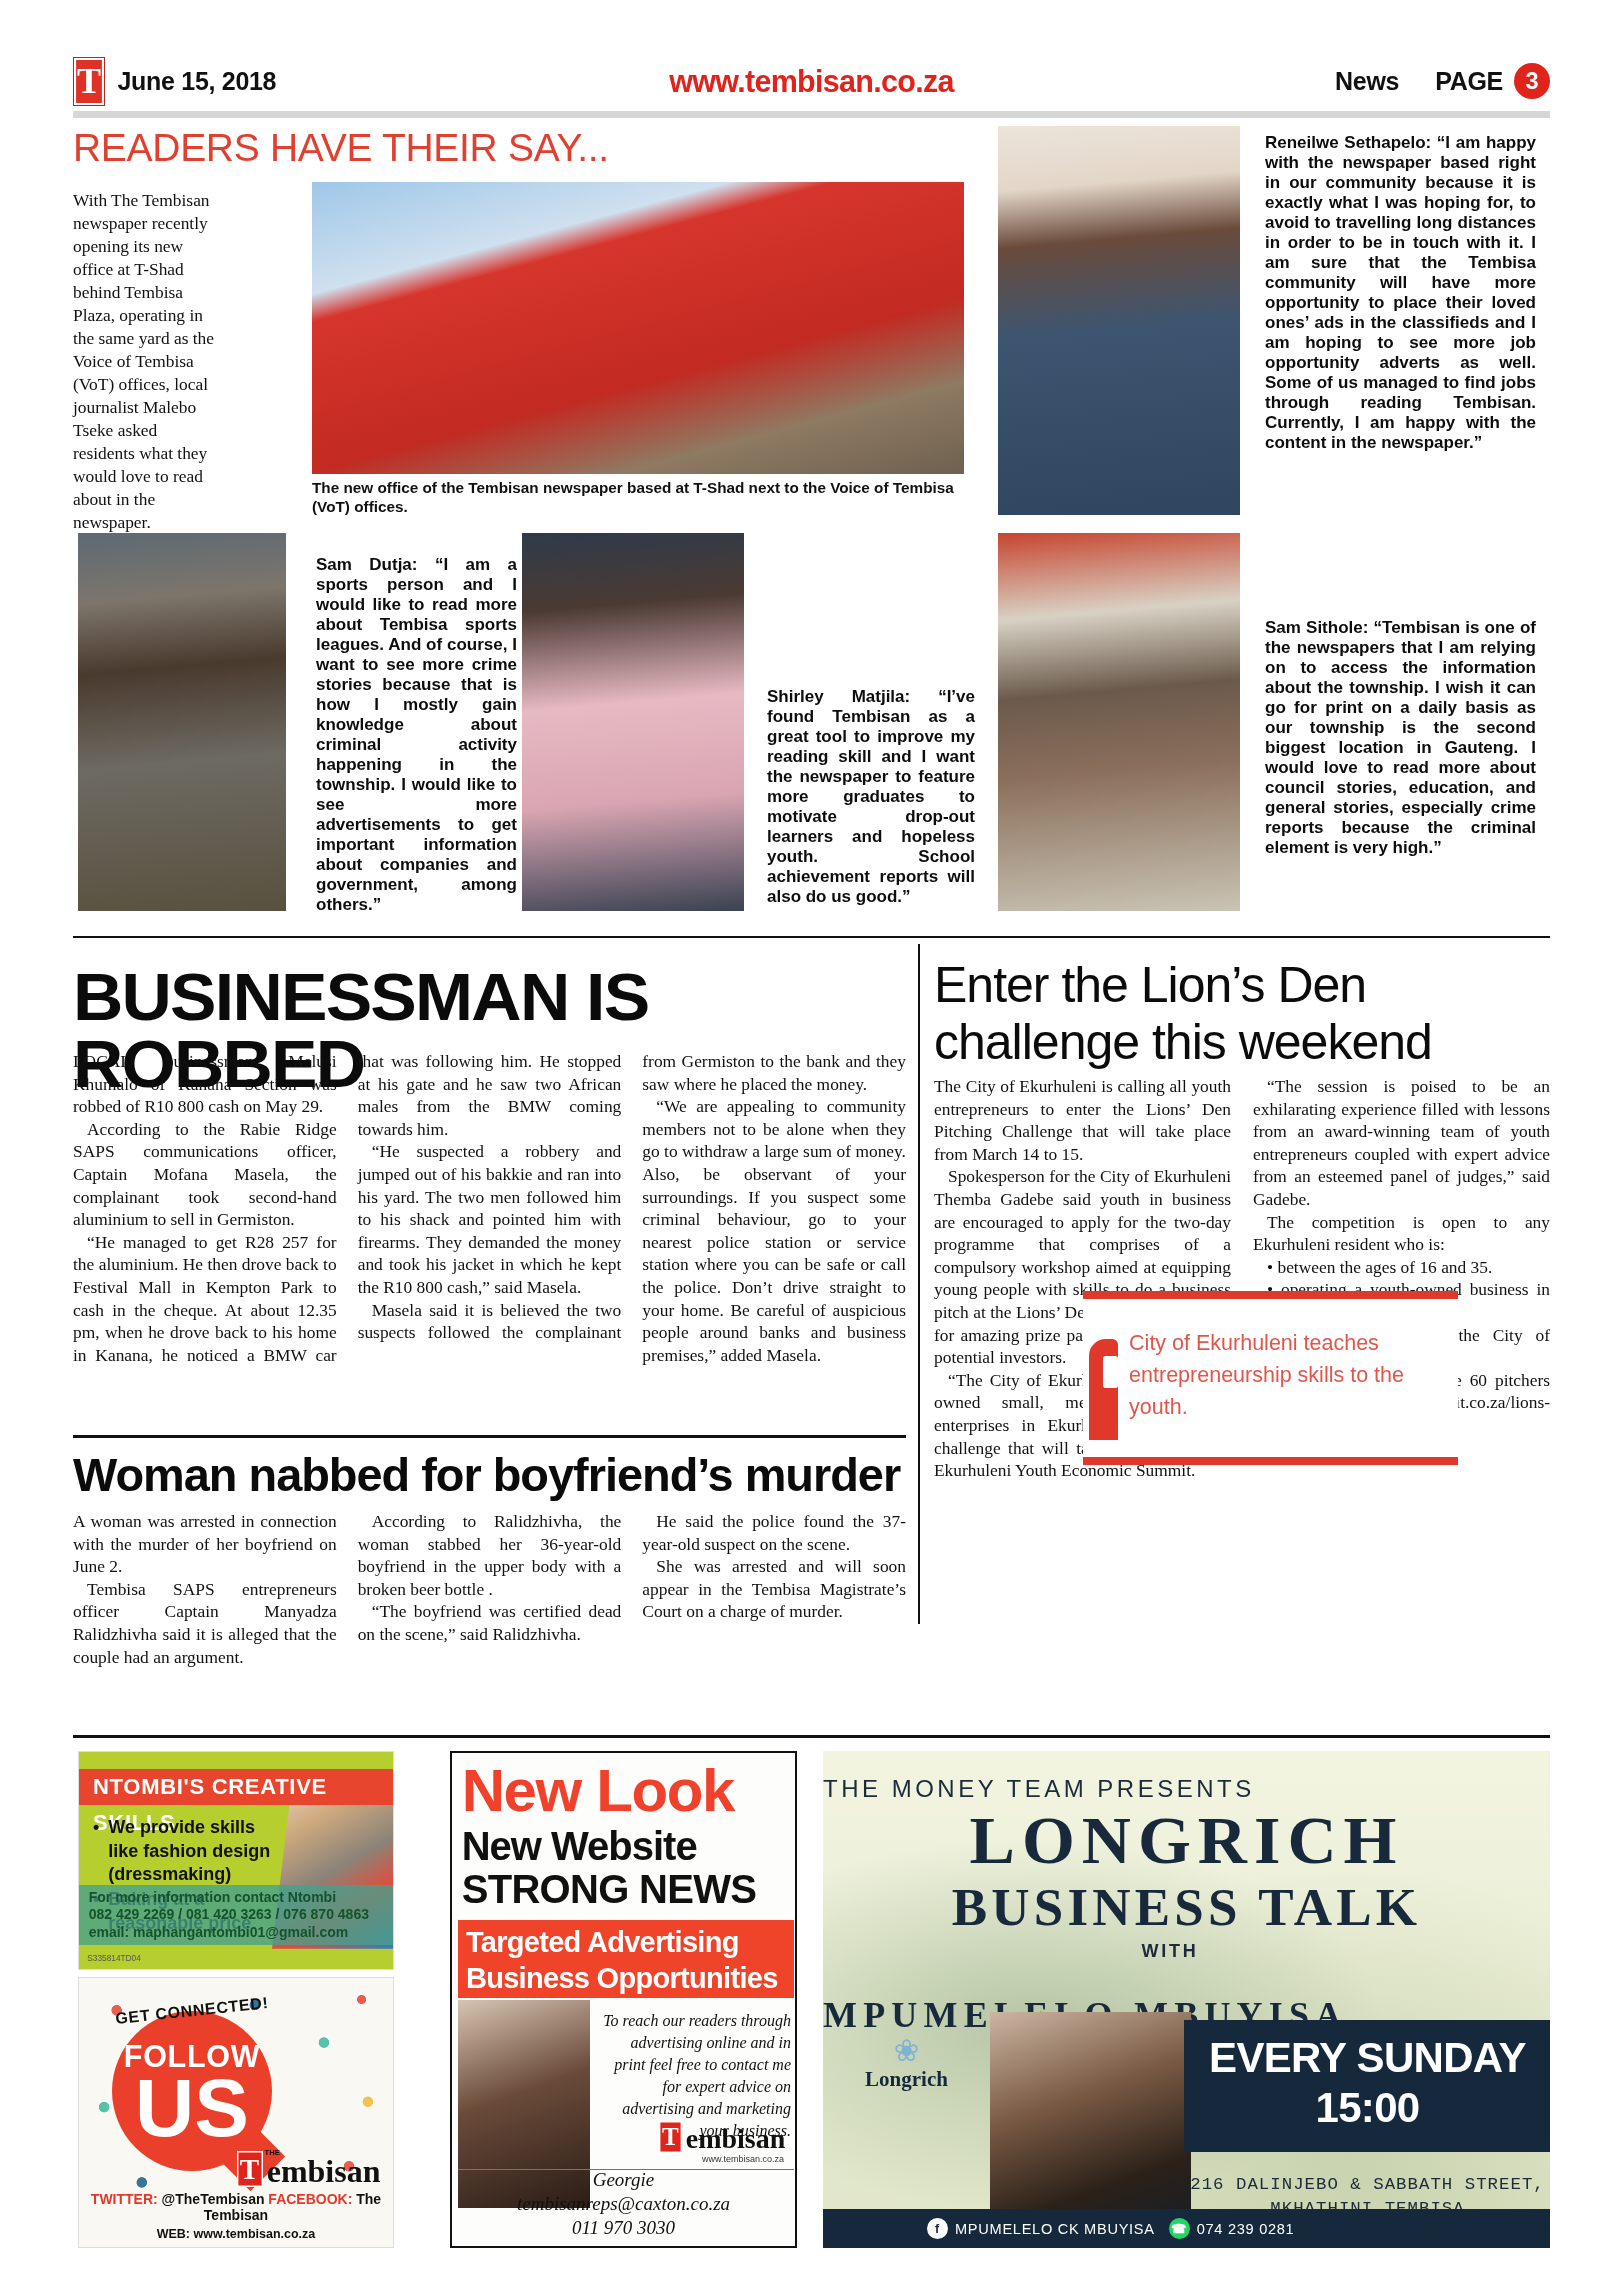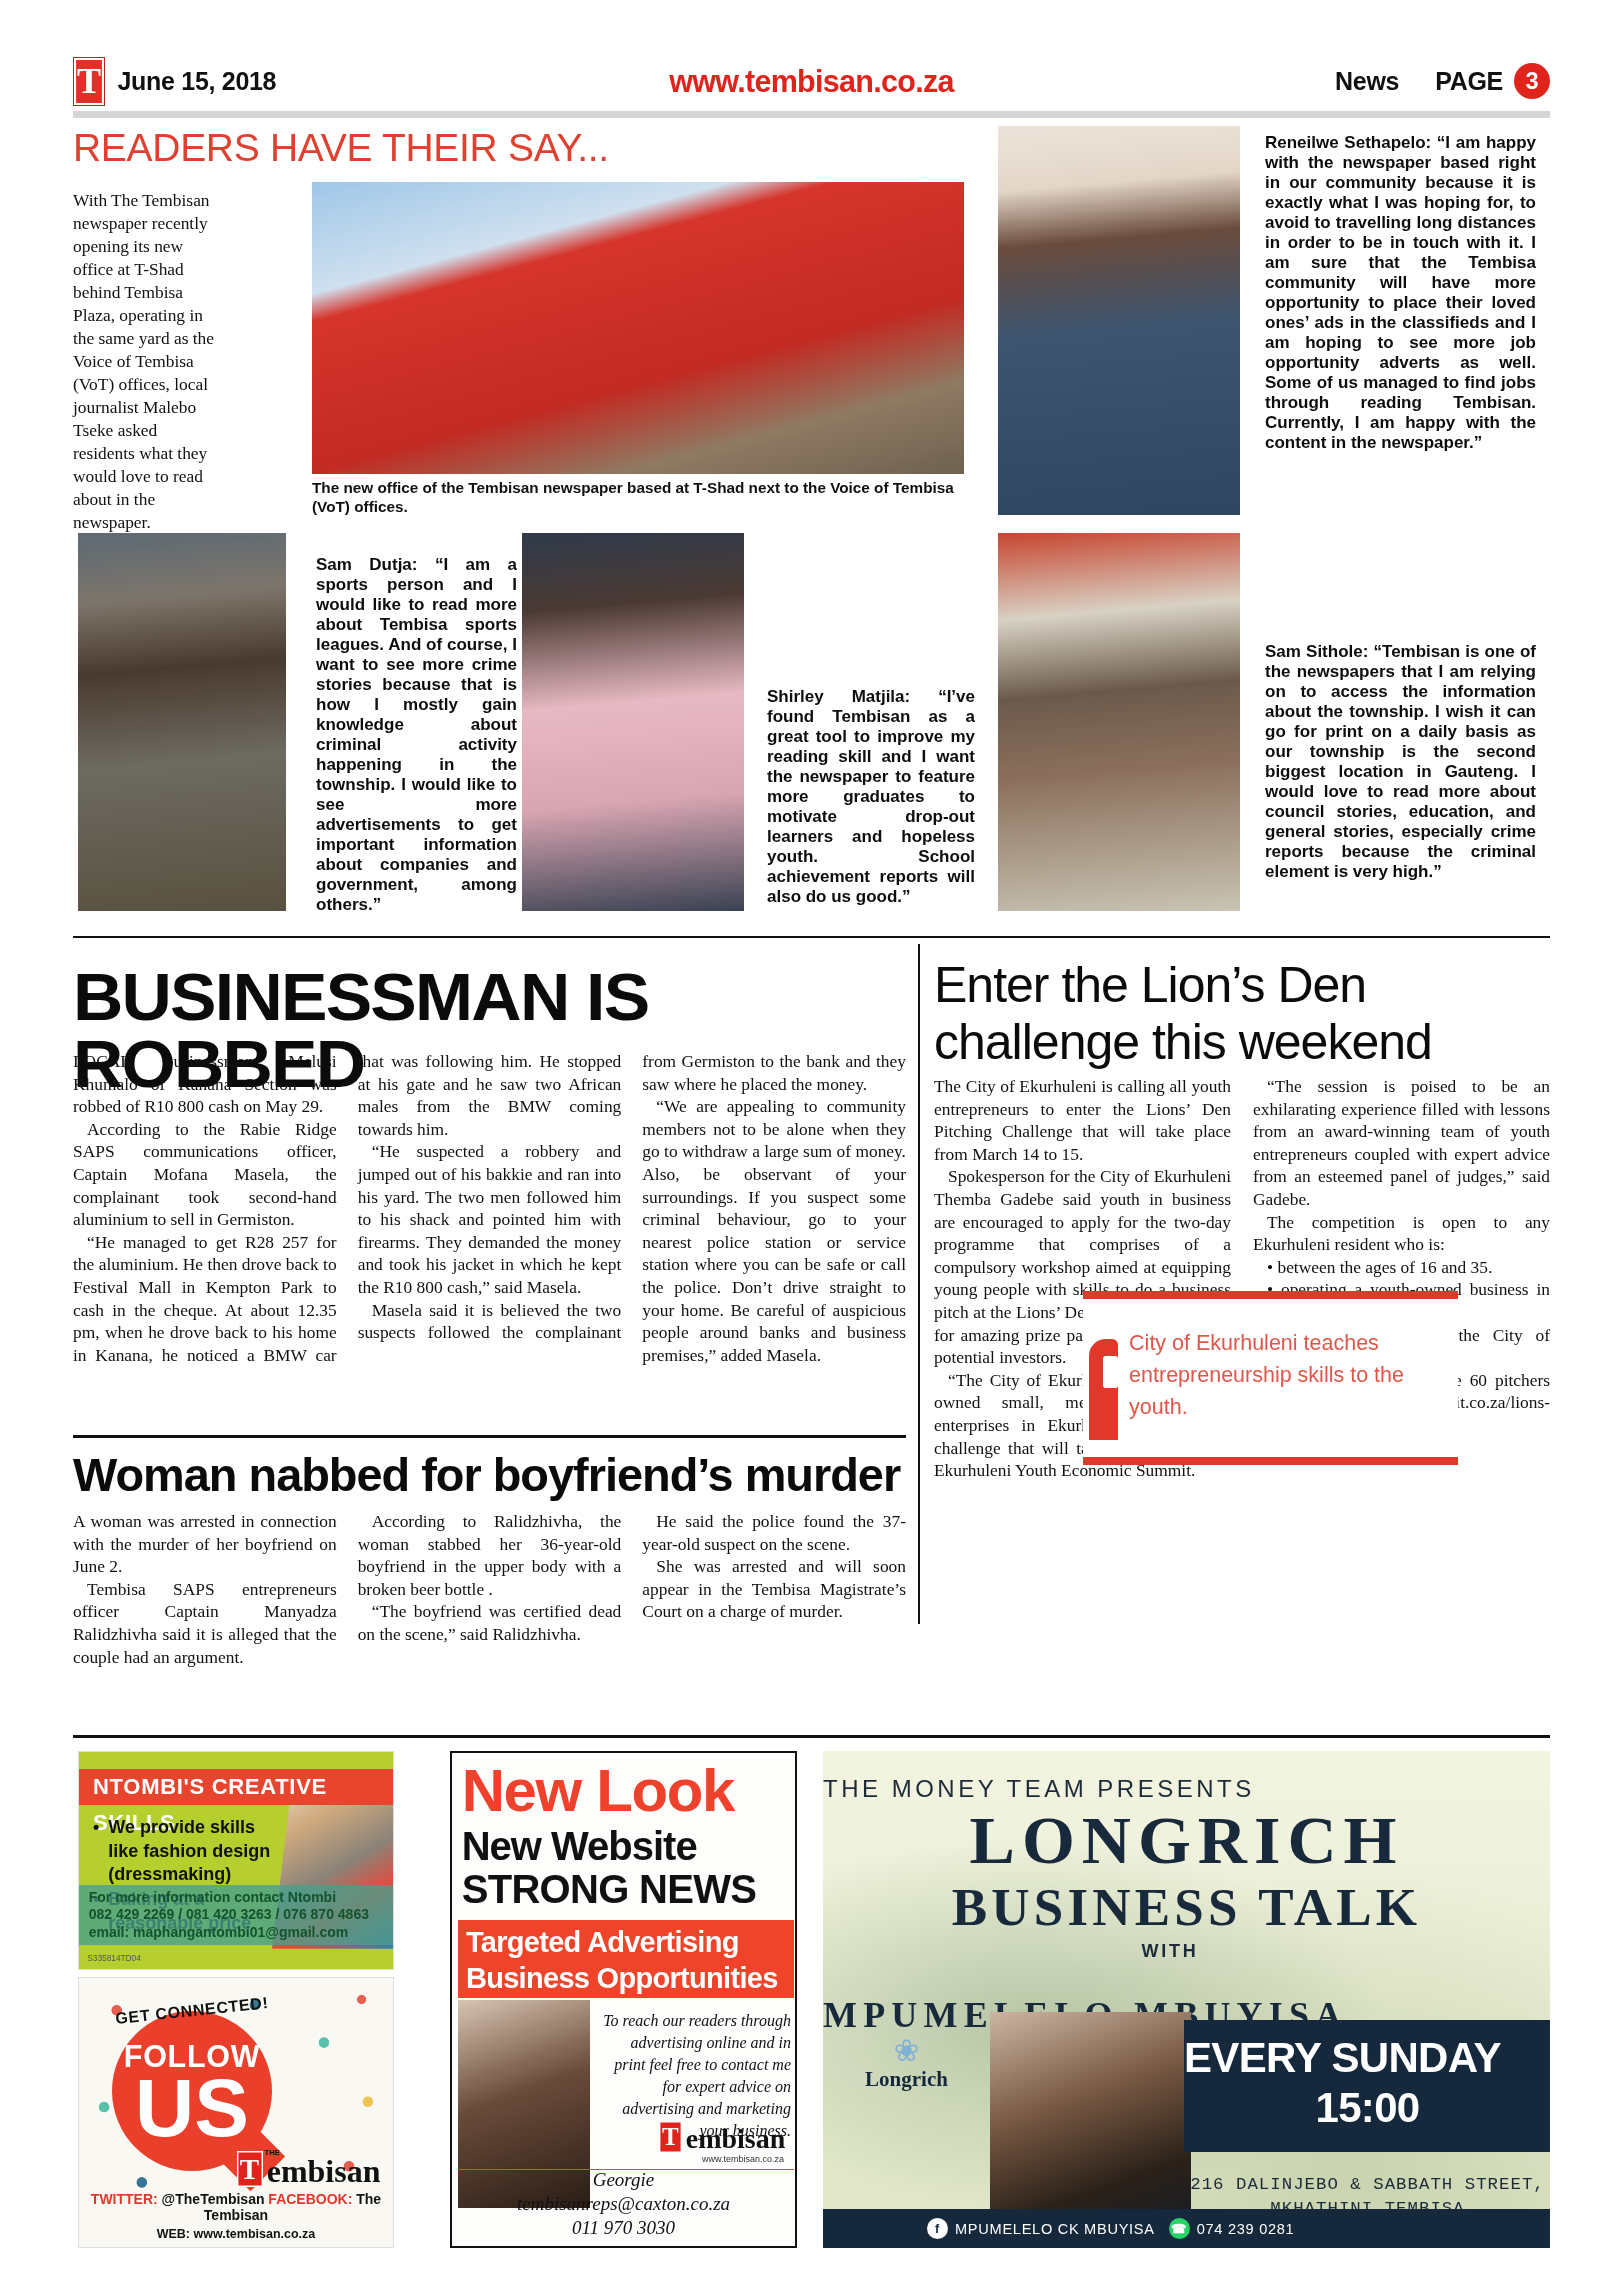--- a/index.html
+++ b/index.html
@@ -71,21 +71,21 @@
 
   .quote {
     position:absolute;
     font-family:"Liberation Sans", sans-serif; font-weight:bold;
     font-size:17px; line-height:20px; text-align:justify; color:#0d0d0d;
     -webkit-hyphens:auto; hyphens:auto;
   }
   .q-reneilwe { left:1265px; top:133px; width:271px; }
   .q-samdutja { left:316px; top:555px; width:201px; }
   .q-shirley  { left:767px; top:687px; width:208px; }
-  .q-samsithole { left:1265px; top:618px; width:271px;margin-top:24px; }
+  .q-samsithole { left:1265px; top:618px; width:271px; }
 
   
   .rule-readers-bottom { left:73px; top:936px; width:1477px; height:2.1px; background:#111; position:absolute; }
   .rule-vert-mid { left:918px; top:944px; width:2.1px; height:680px; background:#111; position:absolute; }
   .rule-businessman-bottom { left:73px; top:1435px; width:833px; height:2.8px; background:#111; position:absolute; }
   .rule-ads-top { left:73px; top:1735px; width:1477px; height:2.8px; background:#111; position:absolute; }
 
   
   .hl-businessman {
     position:absolute; left:73px; top:963px; width:836px;
@@ -321,21 +321,21 @@
     letter-spacing:7px; color:#18293c; }
   .lr-sub { position:absolute; left:0; top:128px; width:727px; text-align:center;
     font-family:"Liberation Serif", serif; font-weight:bold; font-size:53px; line-height:56px;
     letter-spacing:4.2px; color:#18293c; }
   .lr-with { position:absolute; left:0; top:190px; width:694px; text-align:center;
     font-family:"Liberation Sans", sans-serif; font-weight:bold; font-size:18px; letter-spacing:2.8px; color:#1c2a3a; }
   .lr-name { position:absolute; left:0; top:215px; width:727px; text-align:left;
     font-family:"Liberation Serif", serif; font-weight:bold; font-size:36px; letter-spacing:6.2px; color:#18293c;margin-top:28px; }
   .lr-right { position:absolute; left:361px; top:269px; width:367px; }
   .lr-dark { background:#16283c; padding:15.3px 0 18px 0; }
-  .lr-every { color:#fff; font-family:"Liberation Sans", sans-serif; font-weight:bold;
+  .lr-every { color:#fff; text-align:center; font-family:"Liberation Sans", sans-serif; font-weight:bold;
     font-size:42px; line-height:46px; letter-spacing:-0.7px; }
   .lr-time { color:#fff; text-align:center; font-family:"Liberation Sans", sans-serif; font-weight:bold;
     font-size:42px; line-height:53px; letter-spacing:-0.7px; }
   .lr-addr { position:absolute; left:361px; top:422px; width:367px; text-align:center;
     font-family:Liberation Mono, monospace; font-size:17.4px; line-height:23.6px; letter-spacing:1px; color:#1c2a3a; }
   .lr-person {
     position:absolute; left:167px; top:261px; width:201px; height:229px;
     background:linear-gradient(160deg,#cbb6a2 0%,#7a5a44 38%,#2b2119 72%,#151d28 100%);
   }
   .lr-longlogo { position:absolute; left:28px; top:285px; width:111px; text-align:center; }

